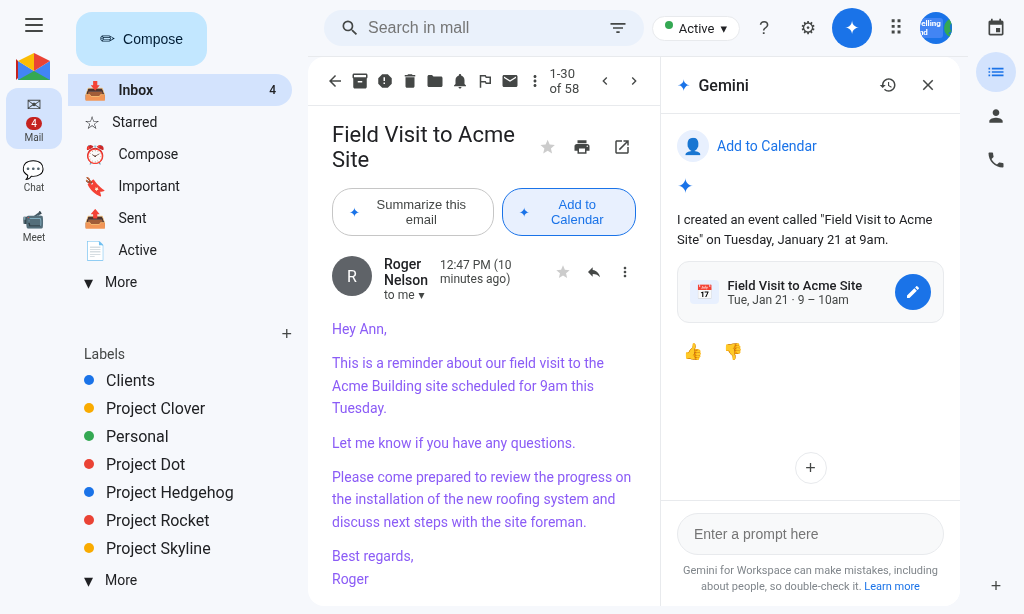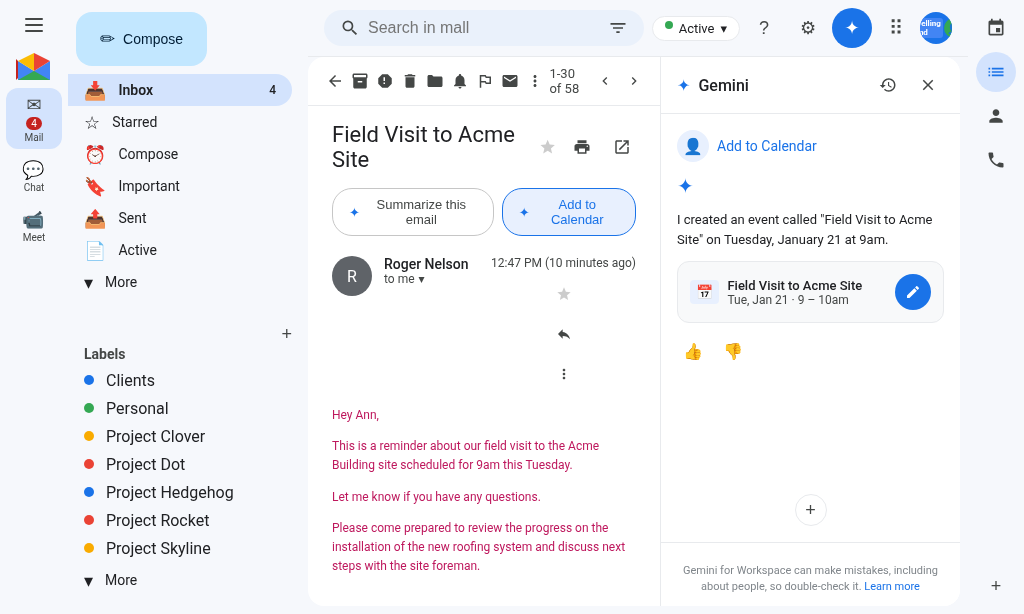--- a/index.html
+++ b/index.html
@@ -16,21 +16,21 @@
 
     
     .sidebar { width: 240px; background: #f6f8fc; padding: 8px 0; overflow-y: auto; }
     .compose-btn { margin: 4px 8px 8px 8px; background: #c2e7ff; border: none; border-radius: 16px; padding: 16px 24px; font-size: 14px; cursor: pointer; display: flex; align-items: center; gap: 8px; font-weight: 500; color: #001d35; }
     .compose-icon { font-size: 18px; }
     .sidebar-item { display: flex; align-items: center; padding: 4px 16px; cursor: pointer; border-radius: 0 16px 16px 0; margin-right: 16px; gap: 12px; height: 32px; font-size: 14px; color: #202124; }
     .sidebar-item.active { background: #d3e3fd; font-weight: 600; }
     .sidebar-item .icon { font-size: 18px; }
     .sidebar-badge { margin-left: auto; font-size: 12px; font-weight: 500; }
     .labels-section { padding: 8px 16px 4px 16px; display: flex; align-items: center; justify-content: space-between; }
-    .labels-title { font-size: 14px; font-weight: 700; color: #444746; margin-top: 40px; }
+    .labels-title { font-size: 14px; font-weight: 400; color: #444746; margin-top: 40px; }
     .label-item { display: flex; align-items: center; padding: 4px 16px; cursor: pointer; border-radius: 0 16px 16px 0; margin-right: 16px; gap: 12px; height: 28px; font-size: 16px; }
     .label-dot { width: 10px; height: 10px; border-radius: 50%; flex-shrink: 0; }
 
     
     .top-bar { display: flex; align-items: center; padding: 8px 16px; gap: 8px; border-bottom: 1px solid #e8eaed; background: #f6f8fc; }
     .search-bar { flex: 1; display: flex; align-items: center; background: #eaf1fb; border-radius: 24px; padding: 8px 16px; gap: 8px; max-width: 720px; }
     .search-input { border: none; background: transparent; font-size: 16px; color: #202124; flex: 1; outline: none; }
     .top-icons { display: flex; align-items: center; gap: 4px; margin-left: auto; }
     .top-icon-btn { width: 40px; height: 40px; border-radius: 50%; border: none; background: transparent; cursor: pointer; display: flex; align-items: center; justify-content: center; font-size: 18px; color: #444746; }
     .active-badge { display: flex; gap: 6px; background: white; border: 1px solid #e8eaed; border-radius: 20px; padding: 4px 12px; font-size: 13px; cursor: pointer; }
@@ -46,22 +46,22 @@
     .email-body { padding: 16px 24px; }
     .email-subject { font-size: 22px; font-weight: 400; margin-bottom: 16px; display: flex; align-items: center; gap: 12px; }
     .email-actions-top { display: flex; gap: 8px; margin-bottom: 20px; }
     .ai-btn { display: flex; align-items: center; gap: 6px; padding: 8px 16px; border-radius: 20px; border: 1px solid #c6c6c6; background: white; cursor: pointer; font-size: 13px; color: #444746; }
     .ai-btn.active { background: #e8f0fe; border-color: #1a73e8; color: #1a73e8; }
     .email-header { display: flex; align-items: flex-start; gap: 12px; margin-bottom: 16px; }
     .sender-avatar { width: 40px; height: 40px; border-radius: 50%; background: #5f6368; display: flex; align-items: center; justify-content: center; color: white; font-size: 16px; flex-shrink: 0; }
     .sender-info { flex: 1; }
     .sender-name { font-weight: 500; font-size: 14px; }
     .sender-meta { font-size: 12px; color: #444746; display: flex; align-items: center; gap: 4px; cursor: pointer; }
-    .email-time { margin-left: auto; font-size: 12px; color: #444746; display: flex; align-items: center; gap: 8px; flex-direction: column; }
-    .email-text { font-size: 12px; line-height: 1.6; color: #be185d; margin-bottom: 24px; }
+    .email-time { margin-left: auto; font-size: 12px; color: #444746; display: flex; align-items: center; gap: 8px; }
+    .email-text { font-size: 14px; line-height: 1.6; color: #8b5cf6; margin-bottom: 24px; }
     .email-text p { margin-bottom: 12px; }
 
     
     .gemini-panel { width: 300px; background: white; border-left: 1px solid #e8eaed; display: flex; flex-direction: column; }
     .gemini-header { display: flex; align-items: center; padding: 12px 16px; gap: 8px; border-bottom: 1px solid #e8eaed; }
     .gemini-title { font-size: 16px; font-weight: 500; flex: 1; display: flex; align-items: center; gap: 8px; }
     .gemini-header-btn { width: 32px; height: 32px; border-radius: 50%; border: none; background: transparent; cursor: pointer; display: flex; align-items: center; justify-content: center; font-size: 16px; color: #444746; }
     .gemini-content { flex: 1; overflow-y: auto; padding: 16px; display: flex; flex-direction: column; gap: 12px; }
     .calendar-icon-row { display: flex; align-items: center; gap: 8px; font-size: 14px; color: #444746; }
     .calendar-icon-circle { width: 32px; height: 32px; border-radius: 50%; background: #e8f0fe; display: flex; align-items: center; justify-content: center; font-size: 16px; }
@@ -156,26 +156,26 @@
   <div class="labels-section">
     <span class="labels-title">Labels</span>
     <button style="border:none;background:transparent;cursor:pointer;font-size:18px;color:#444746">+</button>
   </div>
 
   <div class="label-item">
     <span class="label-dot" style="background:#1a73e8"></span>
     <span>Clients</span>
   </div>
   <div class="label-item">
+    <span class="label-dot" style="background:#f9ab00"></span>
+    <span>Project Clover</span>
+  </div>
+  <div class="label-item">
     <span class="label-dot" style="background:#34a853"></span>
     <span>Personal</span>
-  </div>
-  <div class="label-item">
-    <span class="label-dot" style="background:#f9ab00"></span>
-    <span>Project Clover</span>
   </div>
   <div class="label-item">
     <span class="label-dot" style="background:#ea4335"></span>
     <span>Project Dot</span>
   </div>
   <div class="label-item">
     <span class="label-dot" style="background:#1a73e8"></span>
     <span>Project Hedgehog</span>
   </div>
   <div class="label-item">
@@ -354,20 +354,21 @@
                 </svg>
             </button>
           </div>
         </div>
 
         <div class="email-text">
           <p>Hey Ann,</p>
           <p>This is a reminder about our field visit to the Acme Building site scheduled for 9am this Tuesday.</p>
           <p>Let me know if you have any questions.</p>
           <p>Please come prepared to review the progress on the installation of the new roofing system and discuss next steps with the site foreman.</p>
+          <p>Best regards,<br>Roger</p>
         </div>
 
       </div>
     </div>
 
     <div class="gemini-panel">
       <div class="gemini-header">
         <div class="gemini-title">
           <span style="color:#1a73e8">✦</span>
           <span>Gemini</span>
@@ -413,20 +414,21 @@
 
         <div class="feedback-row">
           <button class="feedback-btn">👍</button>
           <button class="feedback-btn">👎</button>
         </div>
 
         <button style="width:32px;height:32px;border-radius:50%;border:1px solid #e8eaed;background:white;cursor:pointer;display:flex;align-items:center;justify-content:center;font-size:18px;color:#444746;align-self:center;margin-top:auto;">+</button>
       </div>
 
       <div class="gemini-footer">
+        <input class="prompt-input" type="text" placeholder="Enter a prompt here" style="">
         <div class="gemini-disclaimer">
           <span>Gemini for Workspace can make mistakes, including about people, so double-check it.</span>
           <a href="#">Learn more</a>
         </div>
       </div>
     </div>
   </div>
 </div>
 
 <div class="right-icons">

